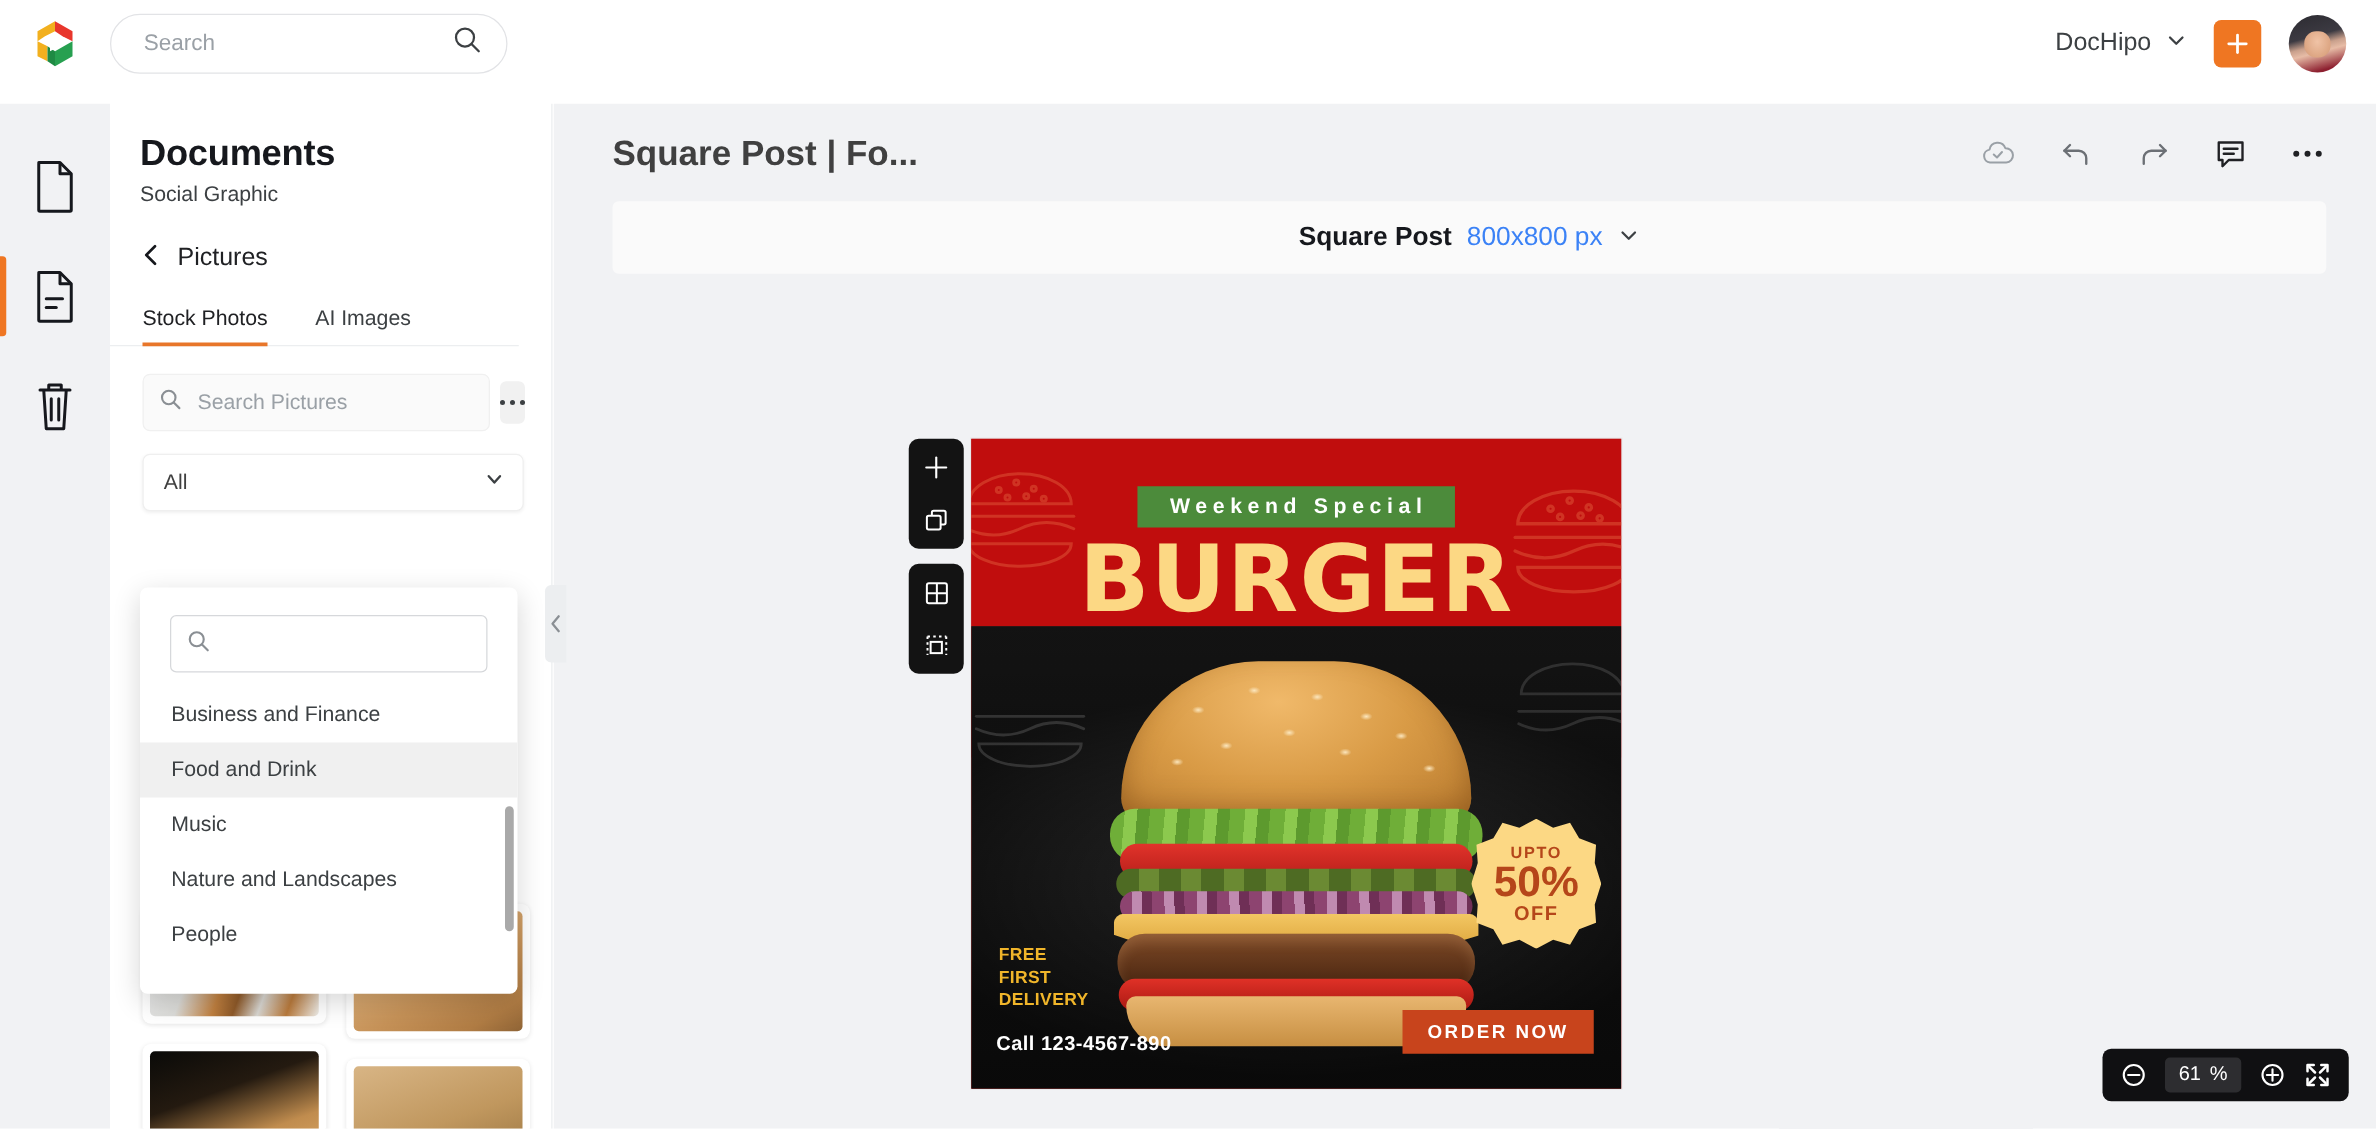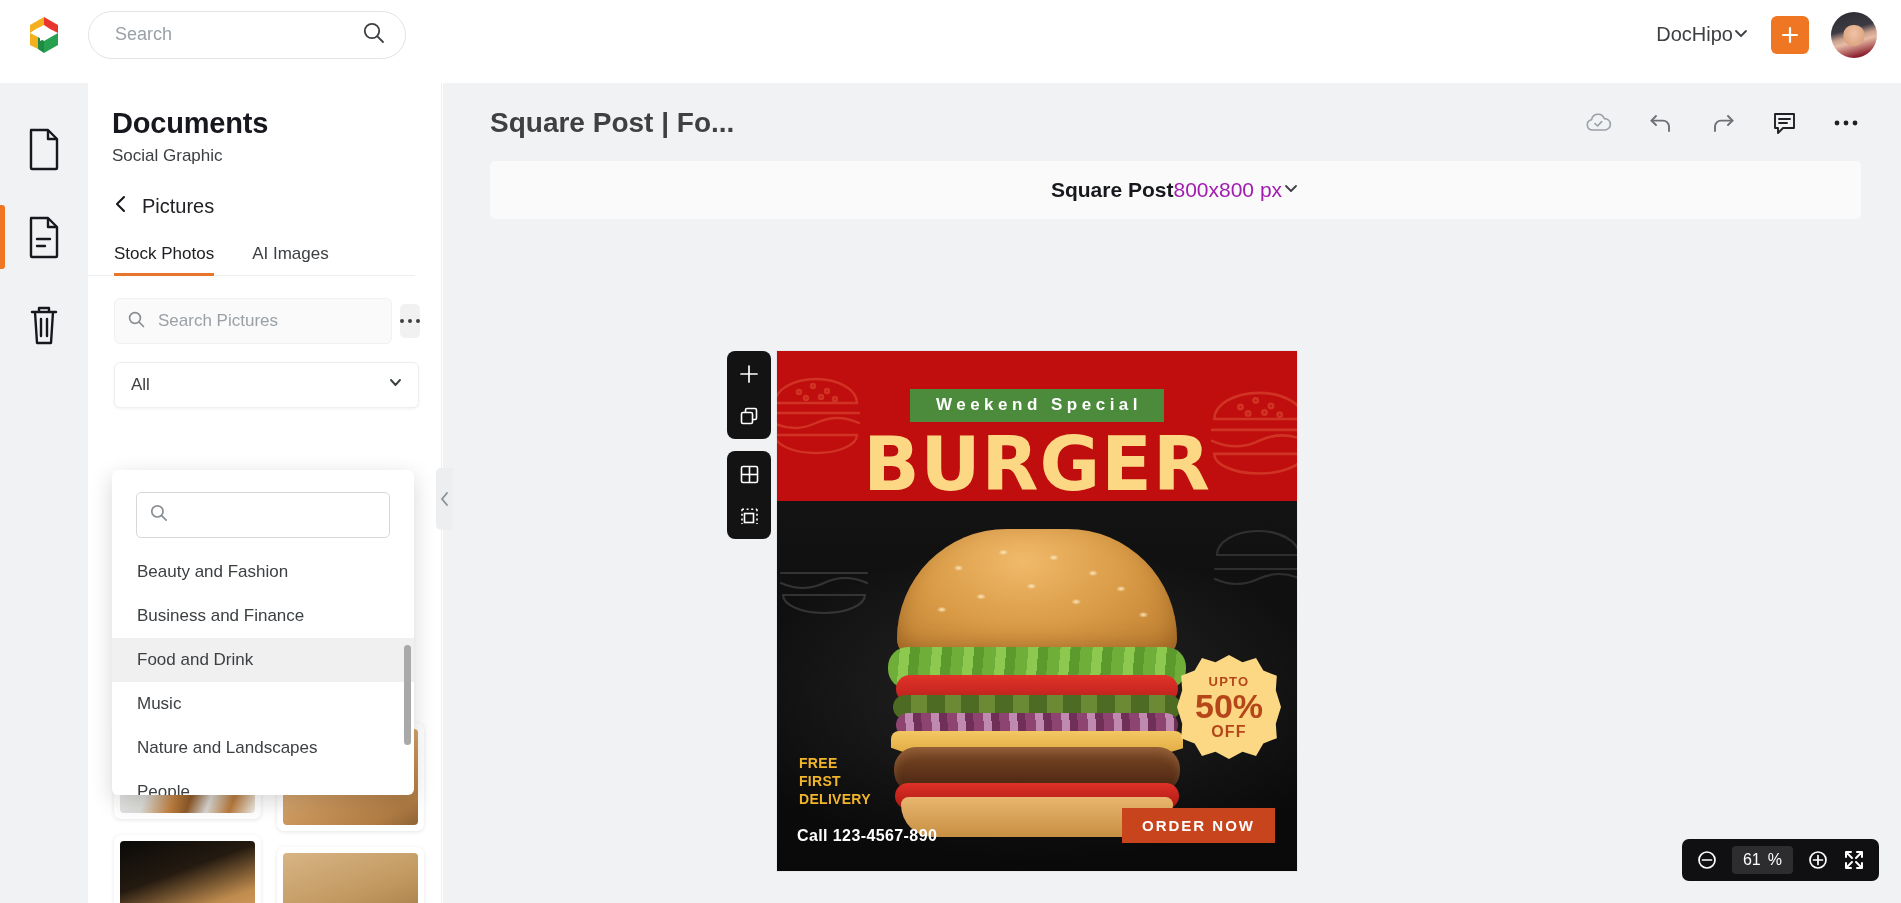--- a/index.html
+++ b/index.html
@@ -28,21 +28,21 @@
   .global-search input {
     flex: 1; border: none; outline: none; font-size: 18px;
     font-family: "Liberation Sans", sans-serif; color: #3c4043; background: transparent;
   }
   .global-search input::placeholder { color: #9aa0a6; }
 
   .topbar-right {
     margin-left: auto; display: flex; align-items: center; gap: 22px; padding-right: 24px;
   }
   .account-btn {
-    display: flex; align-items: center; font-size: 20px; color: #3c4043; cursor: pointer;
+    display: flex; align-items: center; gap: 12px; font-size: 20px; color: #3c4043; cursor: pointer;
   }
   .add-btn {
     width: 38px; height: 38px; background: #ef7622; border-radius: 6px;
     display: flex; align-items: center; justify-content: center; cursor: pointer;
   }
   .avatar {
     width: 46px; height: 46px; border-radius: 50%; overflow: hidden; cursor: pointer;
     background: linear-gradient(165deg,#2c2b31 0%,#3c3a42 38%,#c9a08c 52%,#e7bca6 62%,#8d2030 88%);
     position: relative;
   }
@@ -161,24 +161,24 @@
 
   
   .editor { position: absolute; left: 443px; top: 83px; right: 0; bottom: 0; background: #f1f2f4; }
   .doc-head { display: flex; align-items: center; padding: 24px 30px 0 47px; }
   .doc-title { font-size: 28px; font-weight: bold; color: #404040; }
   .doc-actions { margin-left: auto; display: flex; align-items: center; gap: 36px; padding-right: 12px; }
   .ic-btn { cursor: pointer; display: flex; align-items: center; justify-content: center; }
 
   .size-bar {
     margin: 22px 40px 0 47px; height: 58px; background: #fafafa; border-radius: 5px;
-    display: flex; align-items: center; justify-content: center; cursor: pointer;
+    display: flex; align-items: center; justify-content: center; gap: 12px; cursor: pointer;
   }
   .size-name { font-size: 21px; font-weight: bold; color: #16181d; }
-  .size-dim { font-size: 21px; color: #a21caf; }
+  .size-dim { font-size: 21px; color: #3b82f6; }
 
   
   .float-tools { position: absolute; left: 284px; top: 268px; display: flex; flex-direction: column; gap: 12px; z-index: 12; }
   .ft-group {
     width: 44px; background: #131313; border-radius: 8px; display: flex; flex-direction: column;
     align-items: center; padding: 10px 0; gap: 16px;
   }
   .ft-btn { width: 26px; height: 26px; display: flex; align-items: center; justify-content: center; cursor: pointer; }
 
   
@@ -422,21 +422,20 @@
     <div class="dd-search">
       <span>
         <svg width="20" height="20" viewBox="0 0 20 20" fill="none" stroke="#8a8f94" stroke-width="1.7">
           <circle cx="8.4" cy="8.4" r="5.6"></circle>
             <line x1="12.6" y1="12.6" x2="17.2" y2="17.2" stroke-linecap="round"></line>
         </svg>
       </span>
       <input type="text" placeholder="" style="">
     </div>
     <div class="dd-list">
-      <div class="dd-item">Beauty and Fashion</div>
       <div class="dd-item">Business and Finance</div>
       <div class="dd-item hl">Food and Drink</div>
       <div class="dd-item">Music</div>
       <div class="dd-item">Nature and Landscapes</div>
       <div class="dd-item">People</div>
     </div>
     <div class="dd-scroll"></div>
   </div>
 
   <div class="collapse-handle">

